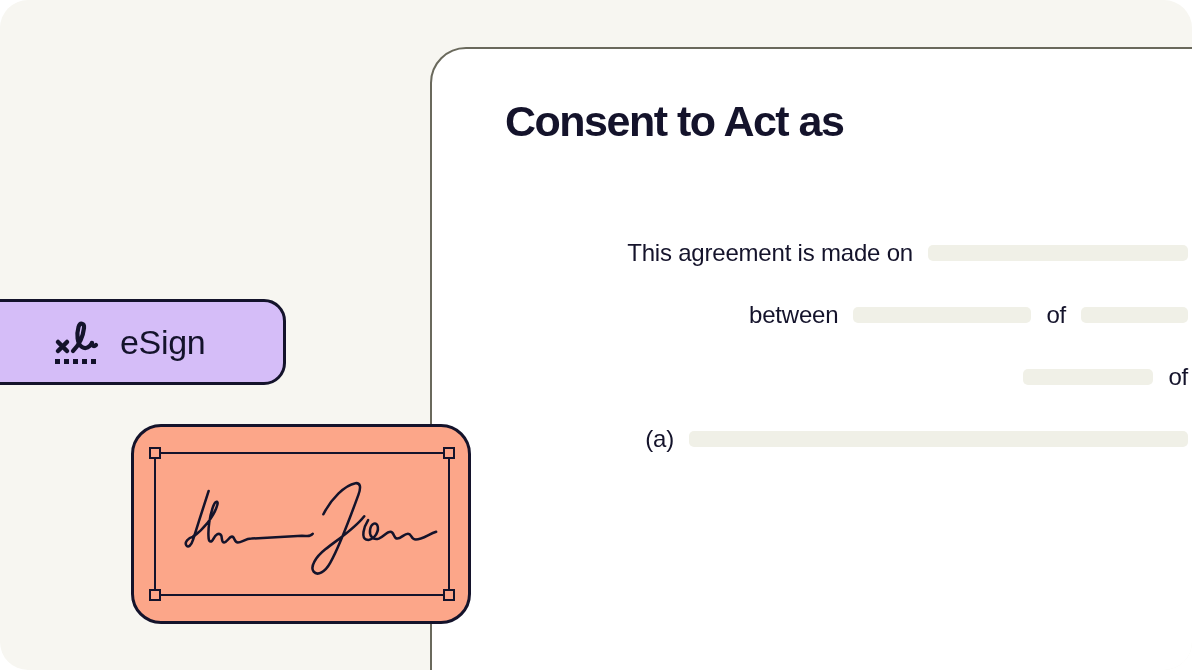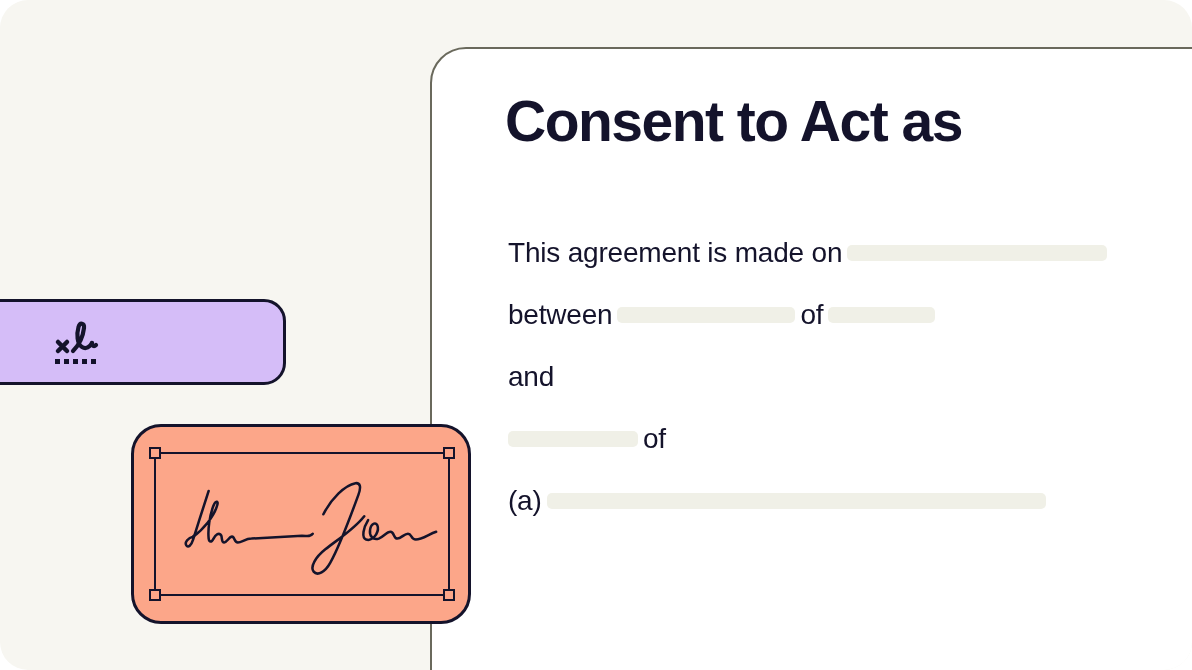--- a/index.html
+++ b/index.html
@@ -13,27 +13,27 @@
     border-radius:28px;background:var(--background);
   }
   
   .doc-card{
     position:absolute;left:430px;top:47px;width:822px;height:683px;
     background:var(--card_bg);border:2px solid var(--card_border);
     border-radius:36px;
   }
   .doc-title{
     position:absolute;left:73px;top:33px;
-    font-size:57px;line-height:78px;font-weight:700;letter-spacing:-1.5px;
+    font-size:43px;line-height:78px;font-weight:700;letter-spacing:-1.5px;
     color:var(--ink);
   }
   .doc-body{position:absolute;left:76px;top:173px;width:680px;}
   .doc-line{
-    height:62px;display:flex;align-items:center;gap:5px;
-    font-size:28px;letter-spacing:-0.2px;color:var(--ink);
+    height:62px;display:flex;align-items:center;gap:15px;
+    font-size:24px;letter-spacing:-0.2px;color:var(--ink);justify-content:flex-end;
   }
   .doc-line .blank{
     height:16px;border-radius:5px;background:var(--blank_bg);flex:0 0 auto;
   }
   .doc-line .word{white-space:nowrap;}
   
   .esign-badge{
     position:absolute;left:-26px;top:299px;width:312px;height:86px;
     background:var(--badge_bg);border:3px solid var(--ink);border-radius:22px;
     display:flex;align-items:center;gap:13px;padding-left:74px;cursor:pointer;
@@ -73,23 +73,20 @@
           <span class="word">This agreement is made on</span>
           <span class="blank" style="width: 260px;"></span>
         </div>
         <div class="doc-line">
           <span class="word">between</span>
           <span class="blank" style="width: 178px;"></span>
           <span class="word">of</span>
           <span class="blank" style="width: 107px;"></span>
         </div>
         <div class="doc-line">
-          <span class="word">and</span>
-        </div>
-        <div class="doc-line">
           <span class="blank" style="width: 130px;"></span>
           <span class="word">of</span>
         </div>
         <div class="doc-line">
           <span class="word">(a)</span>
           <span class="blank" style="width: 499px;"></span>
         </div>
       </div>
   </div>
 
@@ -102,20 +99,21 @@
       <path d="M41 28 C41 31 43 32 45 30" stroke-width="4.2"></path>
 
       <g fill="#14132B" stroke="none">
         <rect x="4" y="44" width="5" height="5"></rect>
         <rect x="13" y="44" width="5" height="5"></rect>
         <rect x="22" y="44" width="5" height="5"></rect>
         <rect x="31" y="44" width="5" height="5"></rect>
         <rect x="40" y="44" width="5" height="5"></rect>
       </g>
     </svg>
+    <span class="label">eSign</span>
   </div>
 
   <div class="signature-box">
     <div class="selection">
       <span class="handle tl"></span>
       <span class="handle tr"></span>
       <span class="handle bl"></span>
       <span class="handle br"></span>
       <svg class="scribble" viewBox="0 0 296 144" fill="none" stroke="#14132B" stroke-width="2.6" stroke-linecap="round" stroke-linejoin="round">
 

